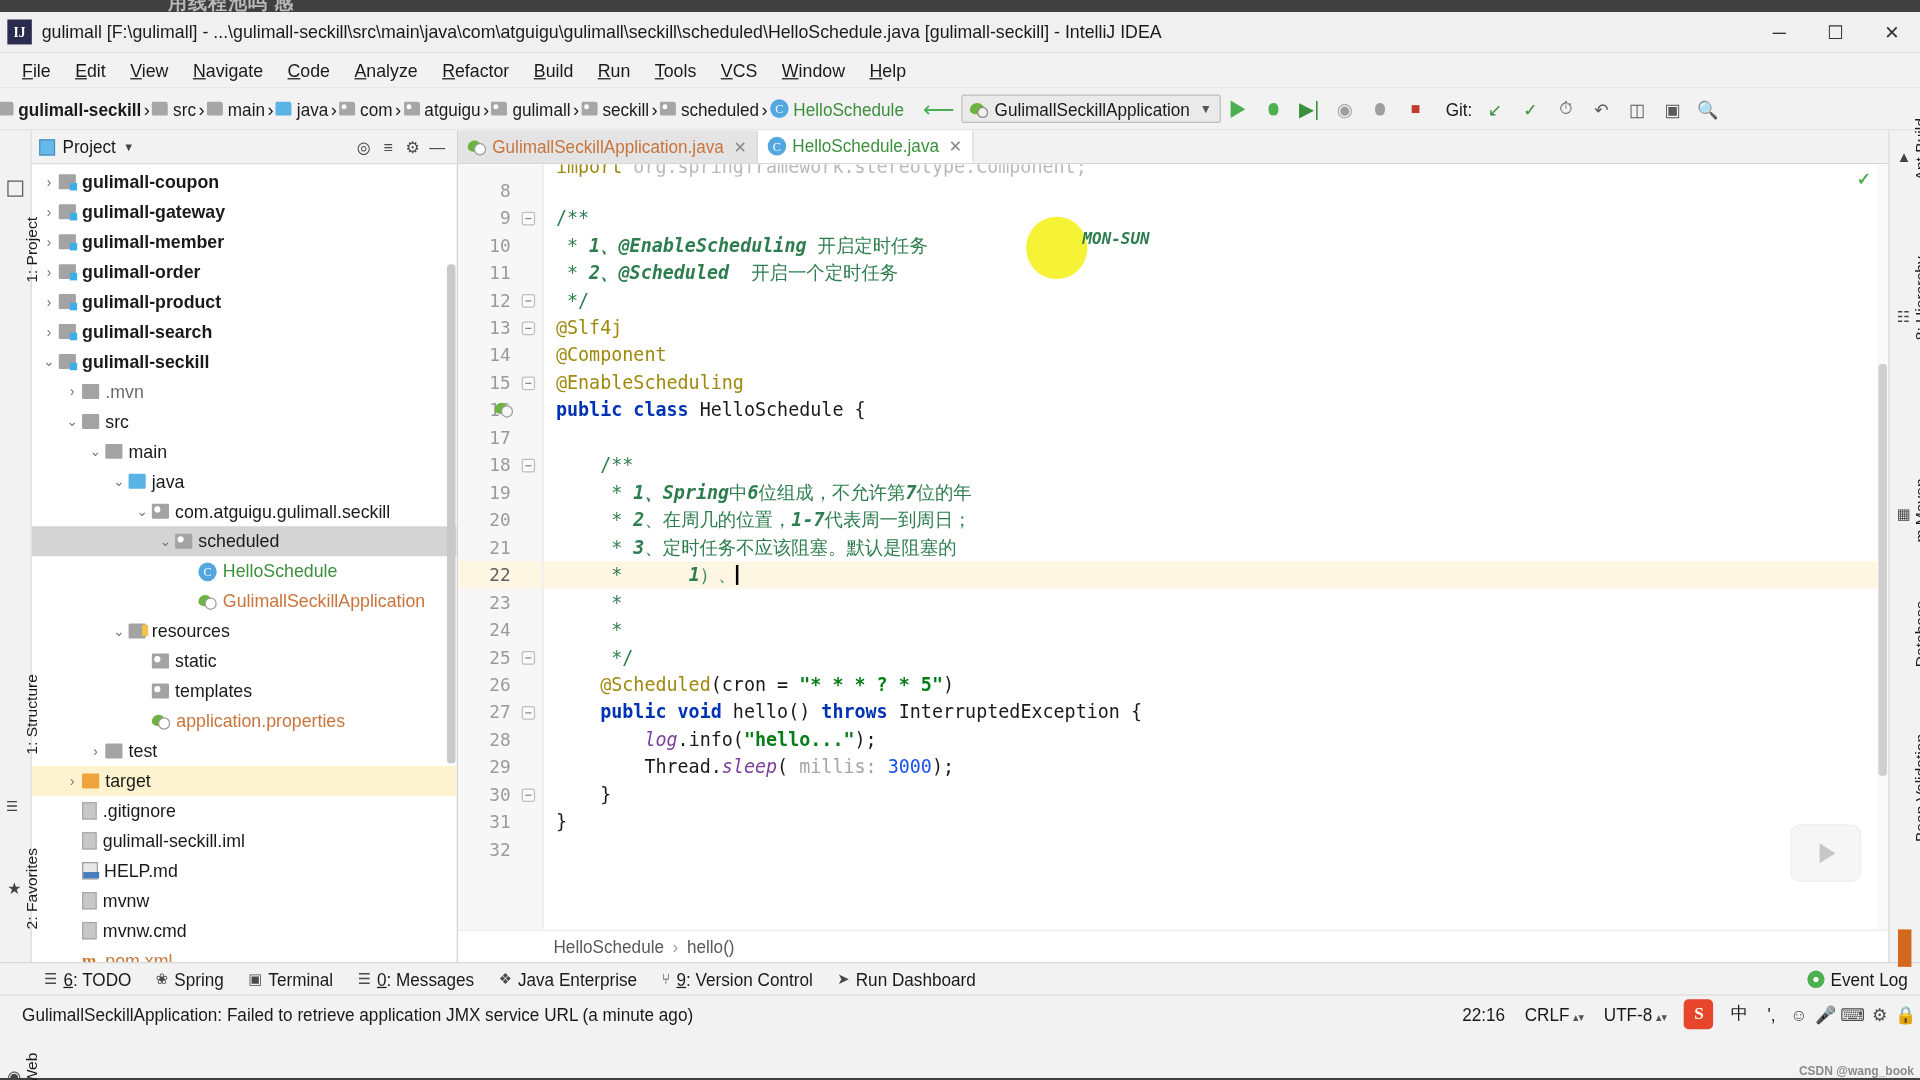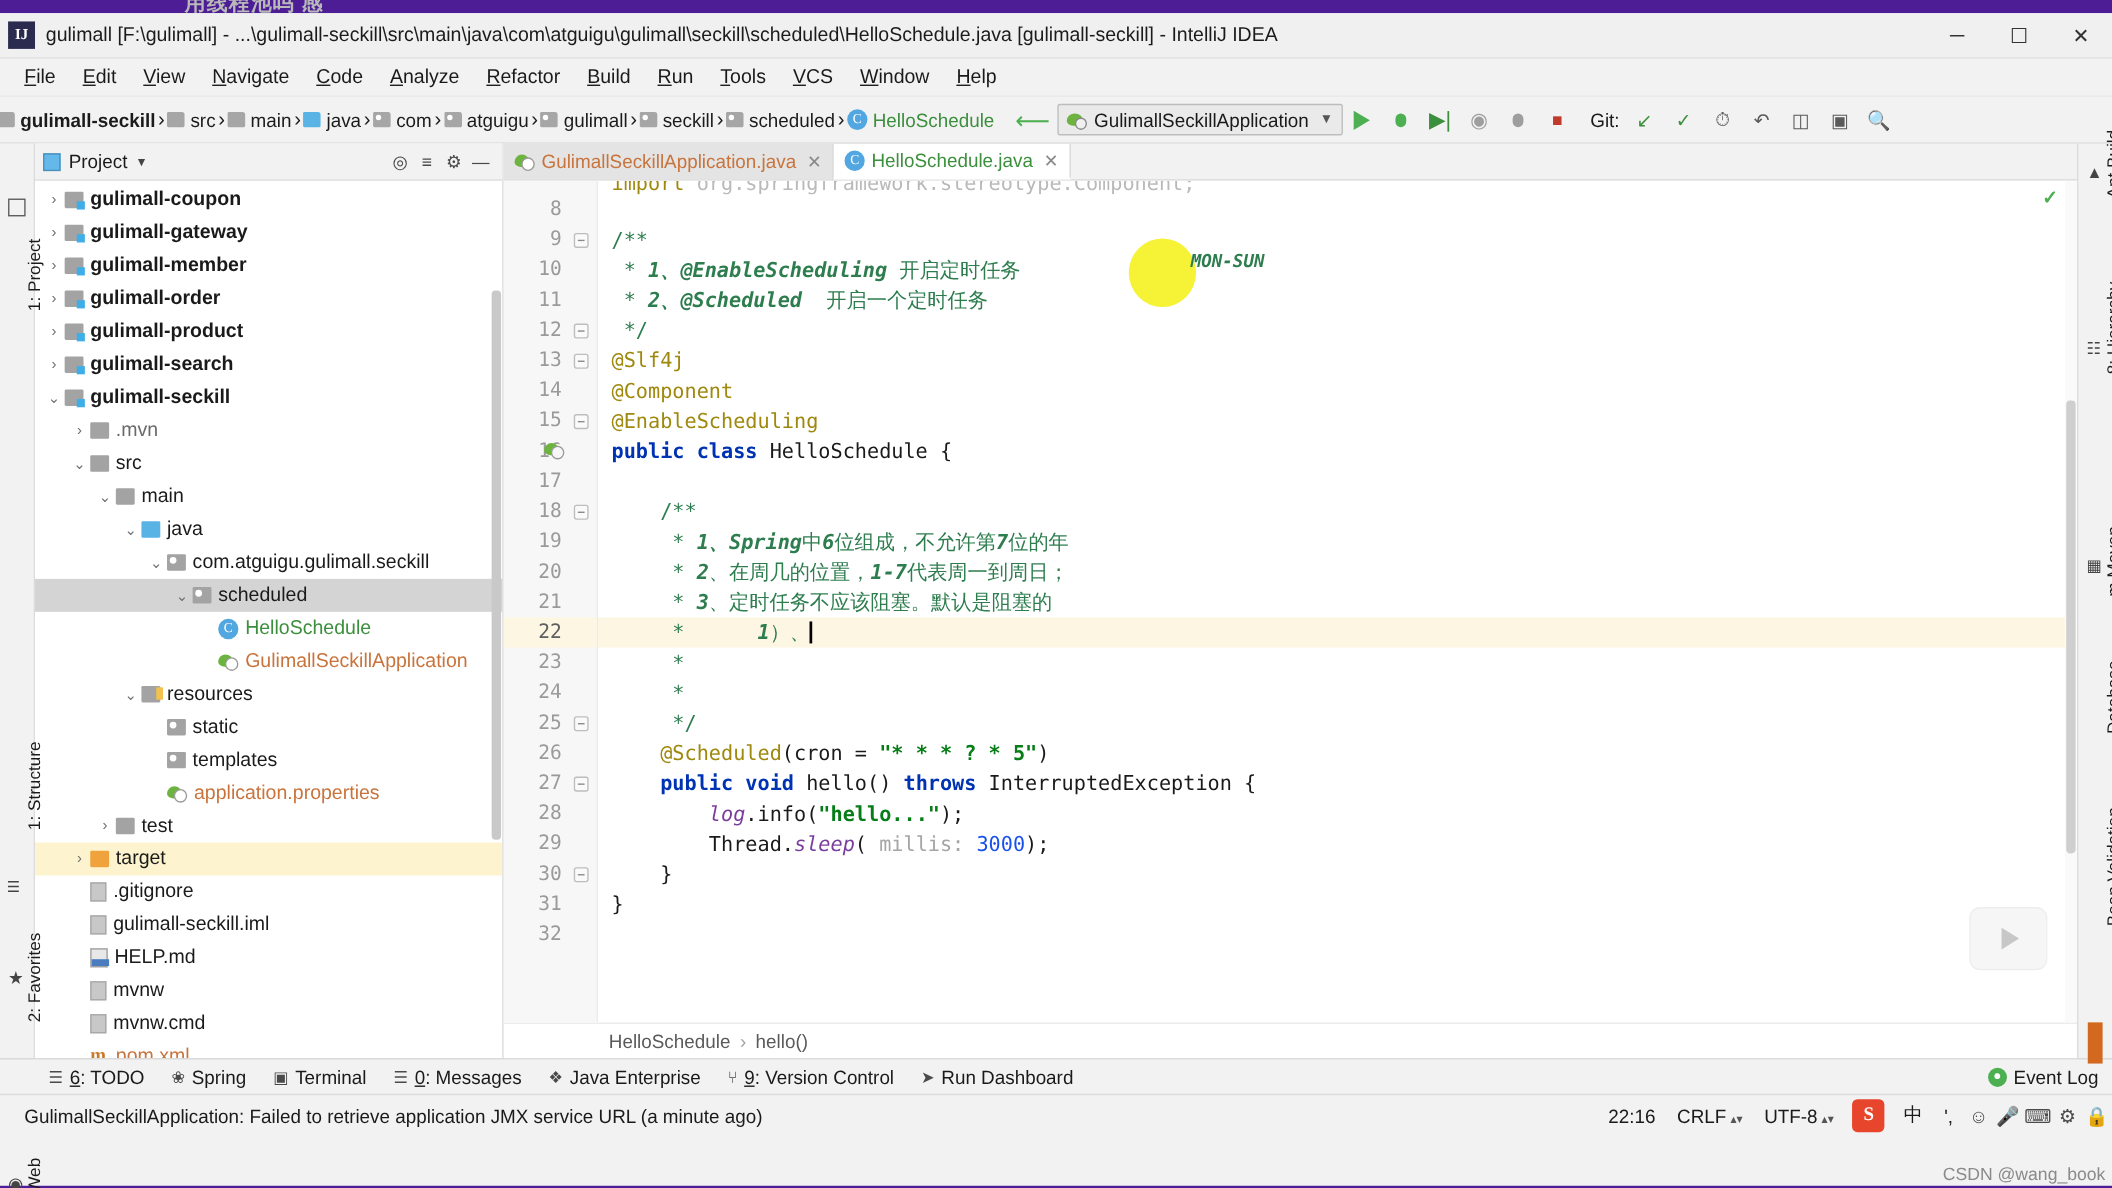--- a/index.html
+++ b/index.html
@@ -1,19 +1,19 @@
 <!DOCTYPE html>
 <html><head>
 <meta charset="utf-8">
 <style>
   * { box-sizing: border-box; margin:0; padding:0; }
   html,body { width:1920px; height:1080px; overflow:hidden; background:#111; }
   body { font-family:"Liberation Sans", sans-serif; font-size:15px; color:#1a1a1a; }
 
-  #app { position:relative; width:1920px; height:1080px; background:#4c1d95; }
+  #app { position:relative; width:1920px; height:1080px; background:#404040; }
 
   
   #ide {
     position:absolute; left:0; top:12px; width:1568px; height:854px;
     background:#f2f2f2; transform-origin: 0 0; transform: scale(1.2245,1.2482);
   }
 
   
   .wm-top{ position:absolute; left:168px; top:-10px; font-size:19px; color:#b9b9b9;
     letter-spacing:1px; font-weight:bold; z-index:5; white-space:nowrap;}
@@ -204,21 +204,21 @@
   .status{ height:30px; background:#f2f2f2; border-top:1px solid #dcdcdc; display:flex;
     align-items:center; padding-left:10px; font-size:14px; color:#1a1a1a;}
   .st-sp{ flex:1;}
   .st-item{ padding:0 8px; white-space:nowrap;}
   .st-item .ar{ font-size:9px;color:#555; margin-left:3px;}
   .sogou{ width:24px;height:24px;background:#e8452d;border-radius:4px;color:#fff;font-size:14px;
     display:flex;align-items:center;justify-content:center;font-weight:bold;margin:0 6px;
     font-family:"Liberation Serif",serif;}
   .st-ico{ width:22px;height:22px;display:inline-flex;align-items:center;justify-content:center;
     font-size:14px;color:#4a4a4a;}
-  .csdn{ position:absolute; right:6px; bottom:2px; font-size:16px; color:#8a8a8a; z-index:9;}
+  .csdn{ position:absolute; right:6px; bottom:2px; font-size:12px; color:#8a8a8a; z-index:9;font-weight:bold;}
 </style>
 </head>
 <body>
 
 <div id="app">
   <div class="wm-top">用线程池吗  感</div>
 
   <div id="ide">
 
     <div class="titlebar">

